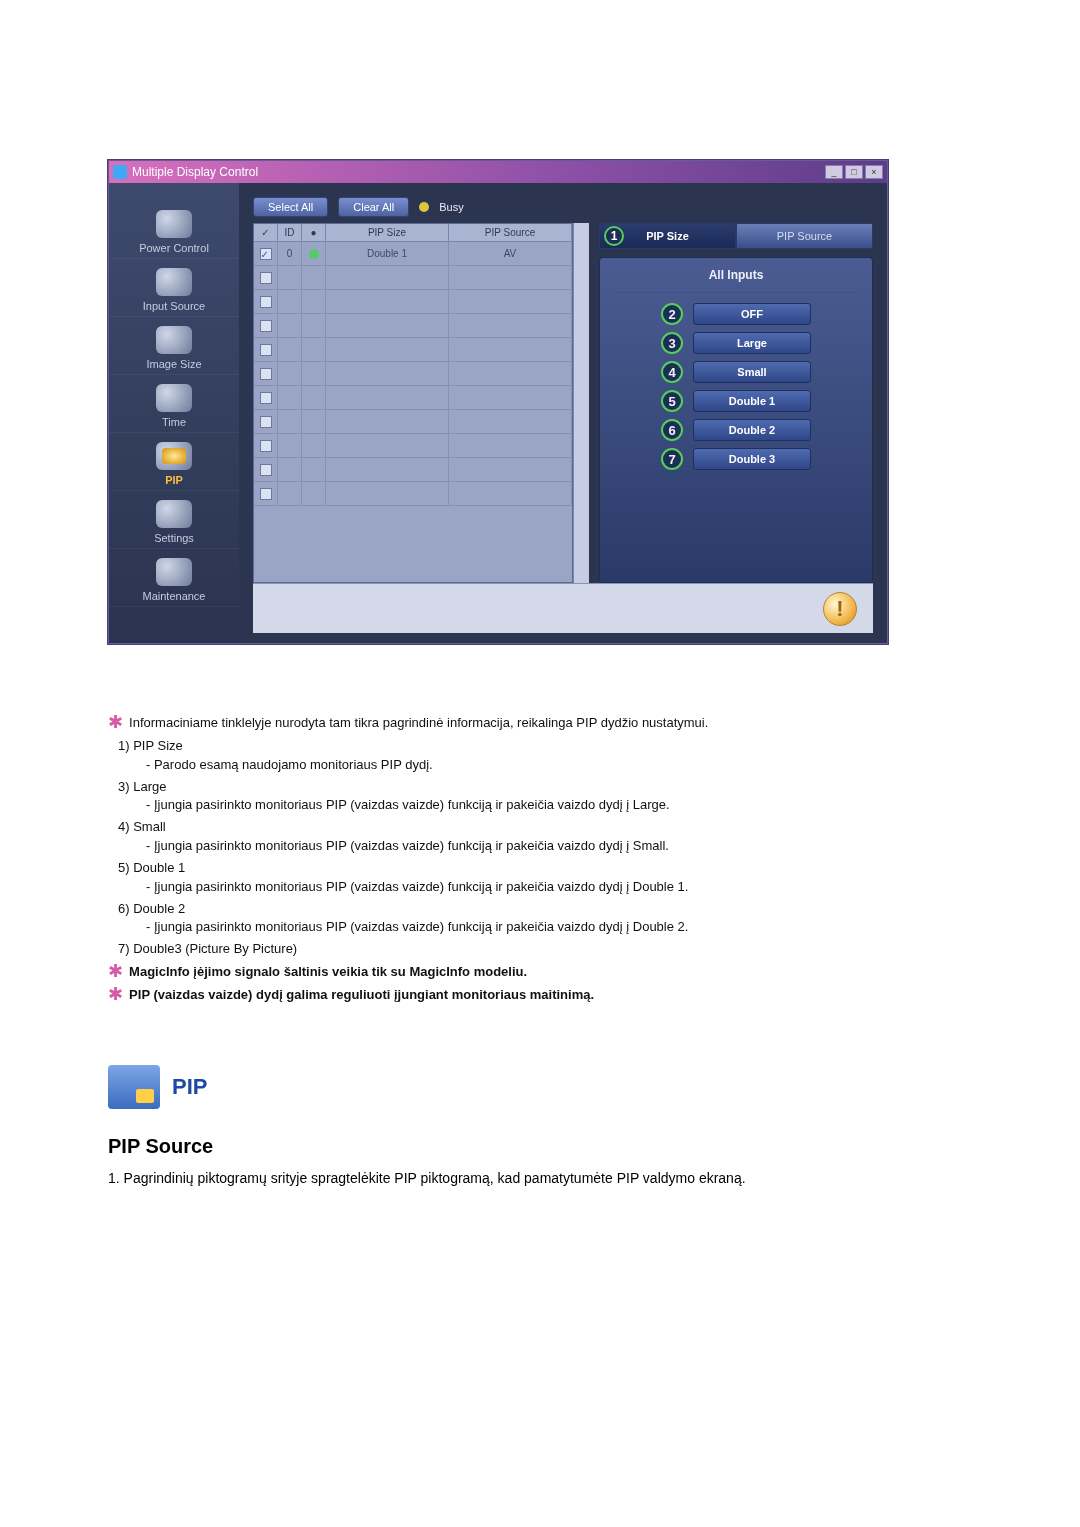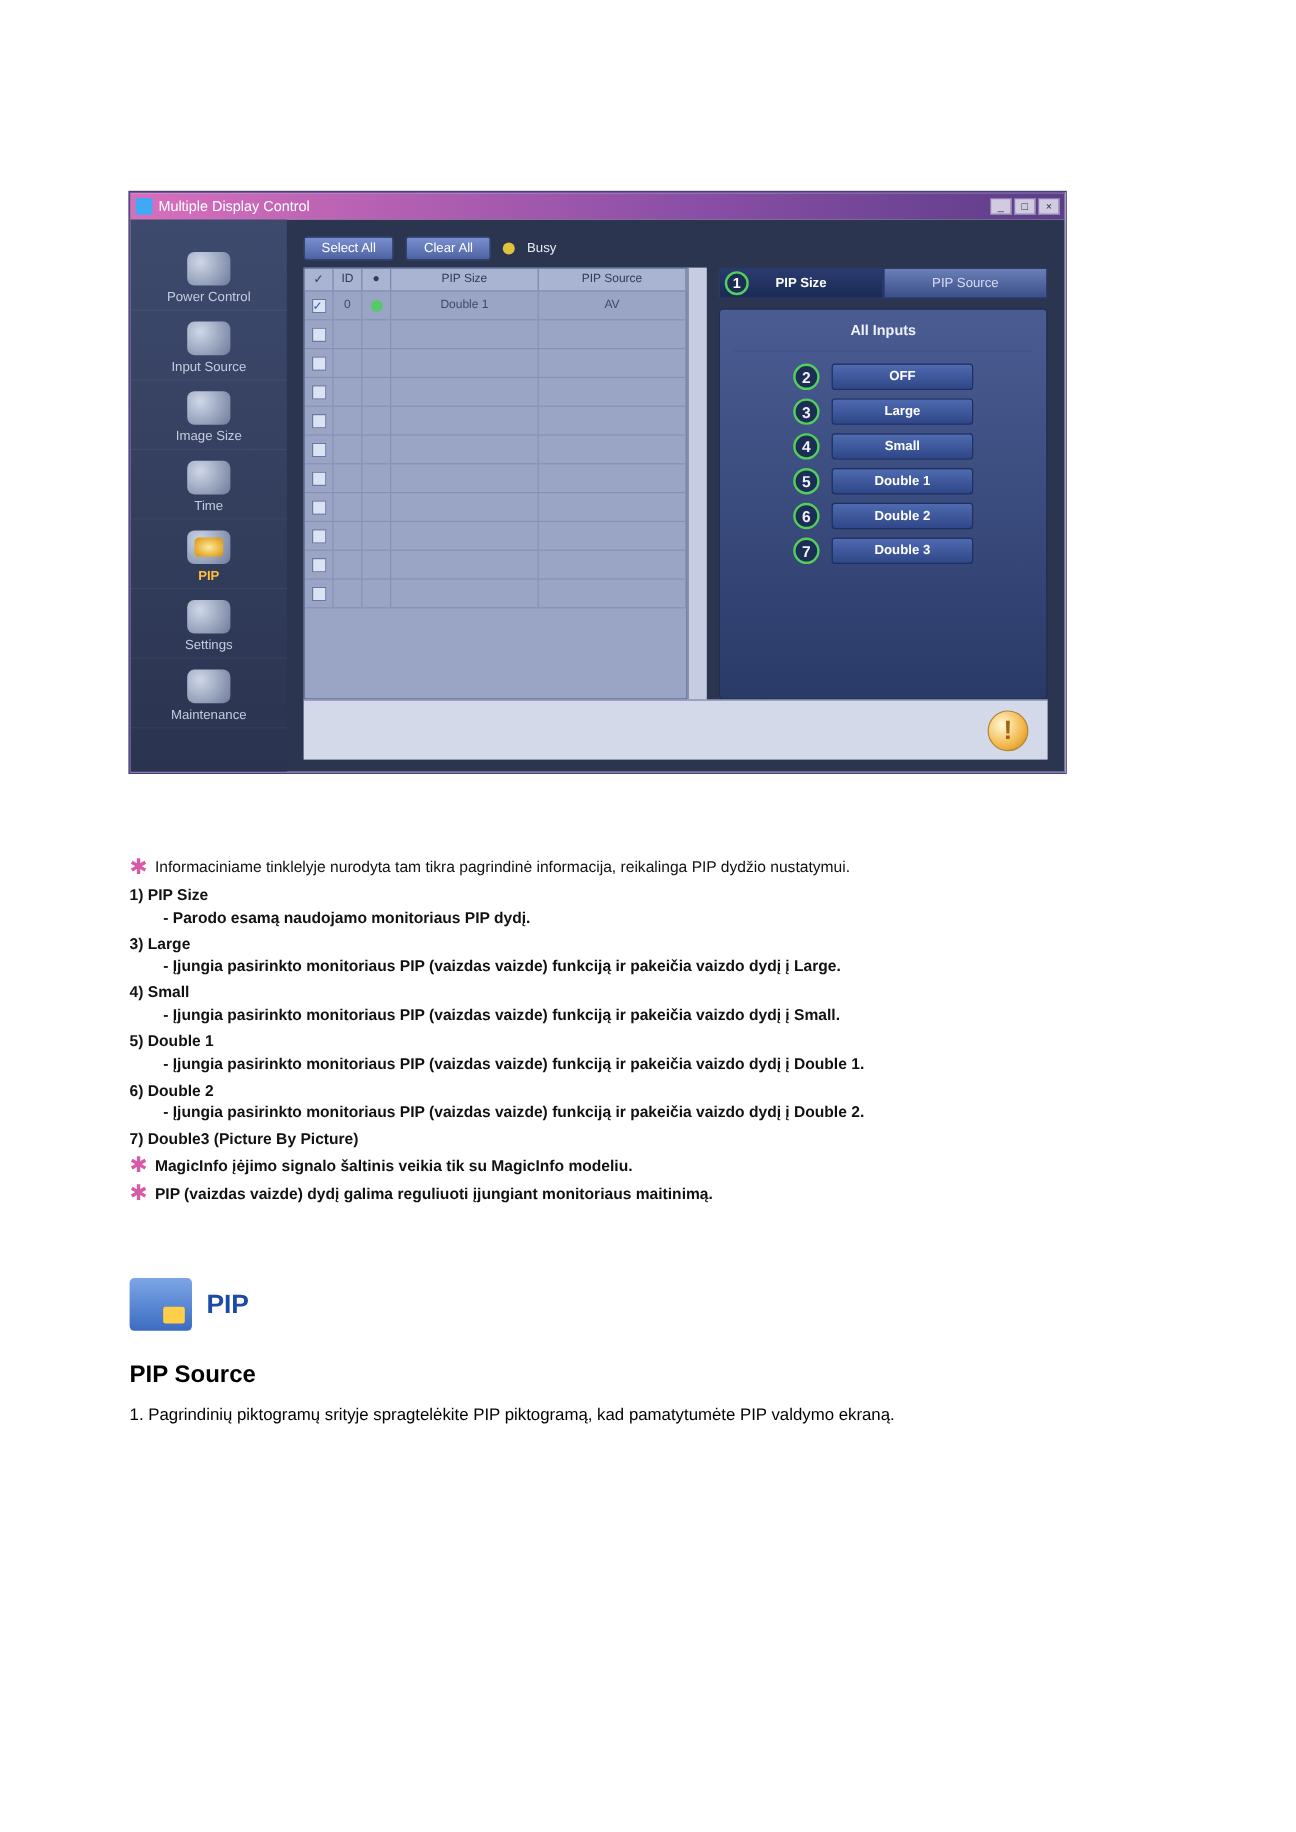--- a/index.html
+++ b/index.html
@@ -199,21 +199,21 @@
   
   .desc {
     margin-top: 70px;
     font-size: 13px;
     line-height: 1.45;
     color:#111;
     padding-left: 0;
   }
   .star-line { display:flex; align-items:flex-start; margin:4px 0;}
   .star { color:#d65aa8; font-size:18px; margin-right:6px; line-height:16px;}
-  .num-list { margin-left: 0; font-weight: bold; }
+  .num-list { margin-left: 10px; }
   .num-item { margin: 3px 0 3px 0; }
   .num-item .sub { margin-left: 28px; display:block;}
   .bold { font-weight:bold; }
   .bottom-section { margin-top: 60px; }
   .pip-header {
     display:flex; align-items:center; gap:12px; font-size:22px; font-weight:bold; color:#1c4aa7;
     margin-bottom: 26px;
   }
   .pip-ico {
     width:52px; height:44px; background:linear-gradient(#7ca6e6,#3c6cc1);

